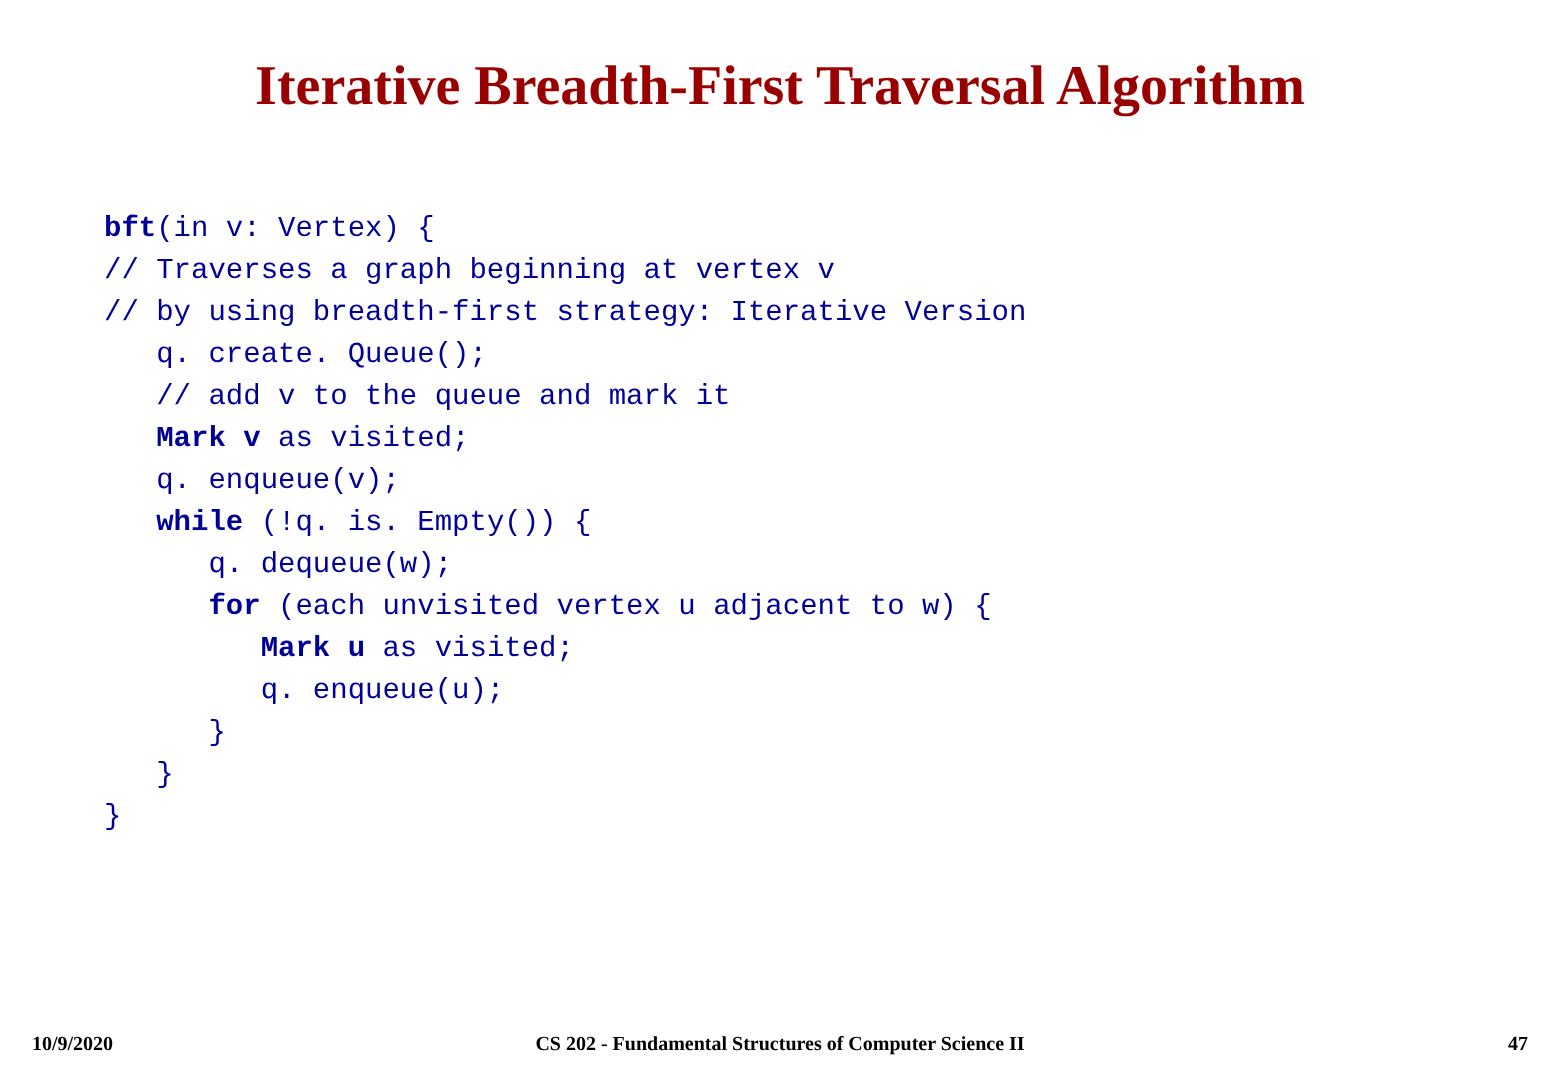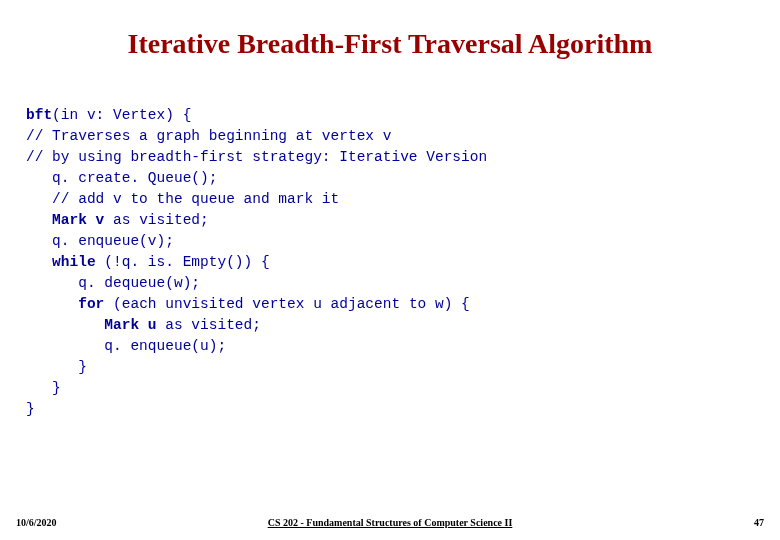--- a/index.html
+++ b/index.html
@@ -19,35 +19,35 @@
     padding-top: 28px;
     padding-bottom: 24px;
     margin-left: 40px;
     margin-right: 40px;
   }
   .code {
     font-family: "Courier New", Courier, monospace;
     font-size: 14.5px;
     line-height: 1.45;
     color: #000099;
-    padding-left: 26px;
+    padding-left: 52px;
     white-space: pre;
   }
   .kw { font-weight: bold; }
   .footer {
     position: absolute;
     bottom: 12px;
     left: 0;
     width: 100%;
     font-size: 10px;
     font-weight: bold;
     color: #000;
   }
   .footer-date { position: absolute; left: 16px; bottom: 0; }
-  .footer-center { width: 100%; text-align: center; text-decoration: underline; }
+  .footer-center { width: 100%; text-align: center; }
   .footer-page { position: absolute; right: 16px; bottom: 0; }
 </style>
 </head>
 <body>
 
 <div class="title">Iterative Breadth-First Traversal Algorithm</div>
 
 <div class="code">
 <span><span class="kw">bft</span><span>(in v: Vertex) {</span></span>
 <span>// Traverses a graph beginning at vertex v</span>
@@ -60,16 +60,16 @@
 <span>      q. dequeue(w);</span>
 <span><span class="kw">      for</span><span> (each unvisited vertex u adjacent to w) {</span></span>
 <span><span class="kw">         Mark u</span><span> as visited;</span></span>
 <span>         q. enqueue(u);</span>
 <span>      }</span>
 <span>   }</span>
 <span>}</span>
 </div>
 
 <div class="footer">
-  <span class="footer-date">10/6/2020</span>
+  <span class="footer-date">10/9/2020</span>
   <div class="footer-center">CS 202 - Fundamental Structures of Computer Science II</div>
   <span class="footer-page">47</span>
 </div>
 
 </body></html>

